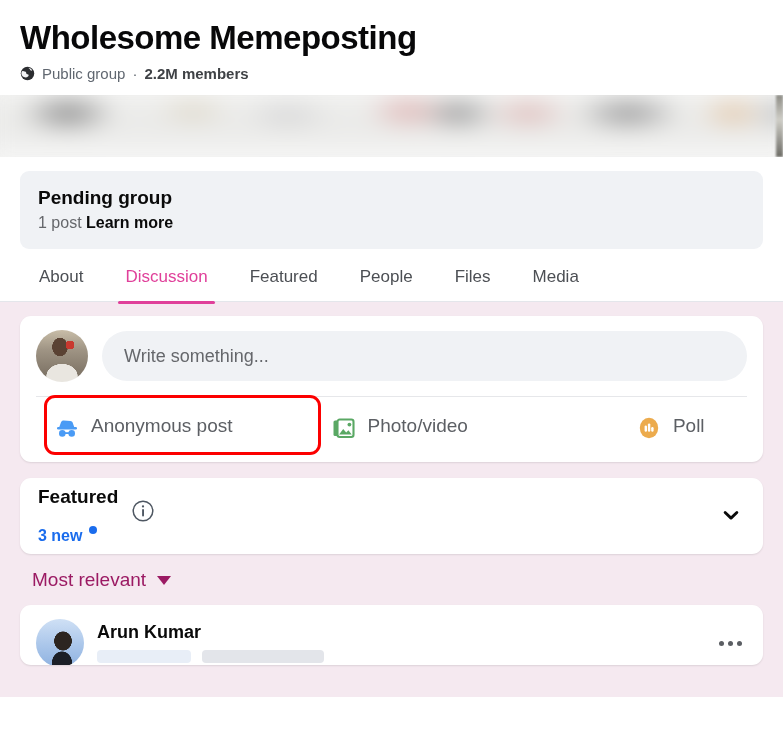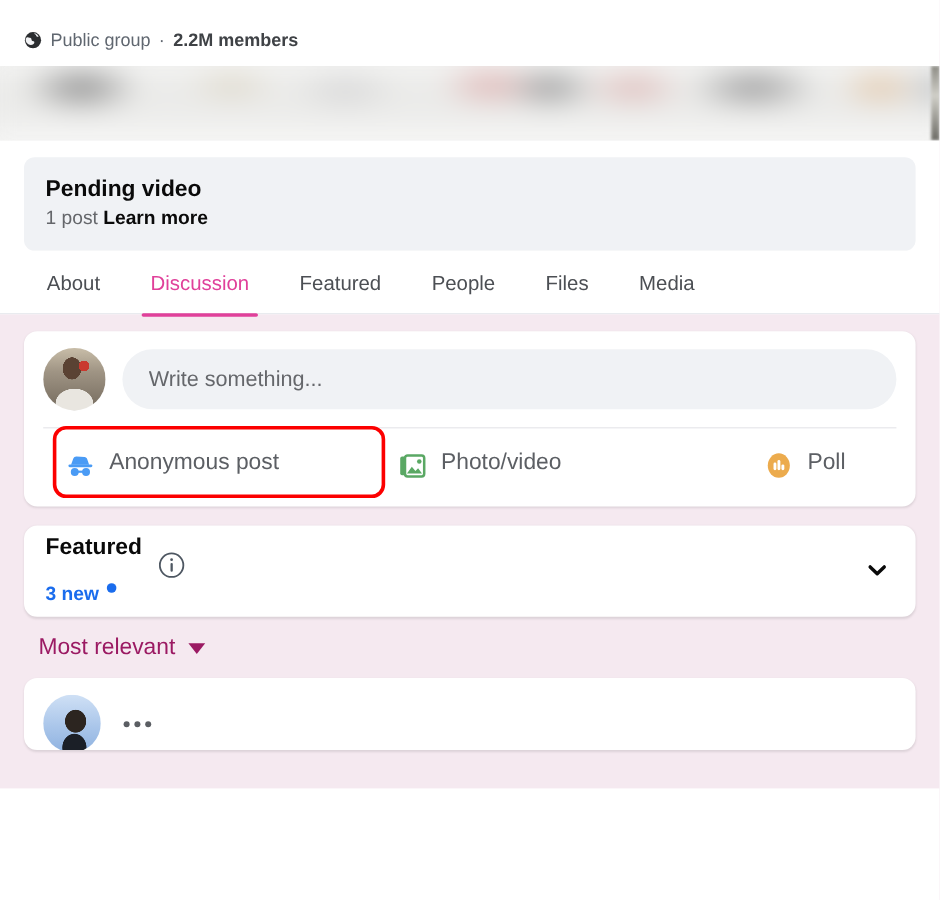--- a/index.html
+++ b/index.html
@@ -357,20 +357,21 @@
     background: #5b5e63;
     display: block;
   }
 </style>
 </head>
 <body>
 
 <div class="page">
 
   <div class="header">
+    <div class="group-title">Wholesome Memeposting</div>
     <div class="group-meta">
       <span class="globe-icon">
         <svg viewBox="0 0 16 16" width="15" height="15">
           <circle cx="8" cy="8" r="7.2" fill="#2b2d30"></circle>
           <path d="M3.2 5.4c1.3.6 2.1.2 3 .9.7.6.2 1.5.9 2.1.6.5 1.6.2 2 .9.3.6-.1 1.4-.6 2-1.1 1-2.9 1.2-4.3.5C2.5 11 1.4 9.2 1.5 7.4c.1-.8.5-1.5 1.1-2z" fill="#f2f3f5"></path>
           <path d="M9.6 1.9c1.5.4 2.8 1.5 3.4 2.9-.6.3-1.4.2-1.9-.3-.4-.4-.3-1-.7-1.4-.3-.3-.8-.3-1.1-.6-.2-.2-.1-.4.3-.6z" fill="#f2f3f5"></path>
         </svg>
       </span>
       <span class="privacy-text">Public group</span>
       <span class="dot-sep">·</span>
@@ -378,21 +379,21 @@
     </div>
   </div>
 
   <div class="cover">
     <div class="cover-blur"></div>
     <div class="cover-right-edge"></div>
   </div>
 
   <div class="pending-wrap">
     <div class="pending-card">
-      <div class="pending-title">Pending video</div>
+      <div class="pending-title">Pending group</div>
       <div class="pending-sub">
         <span>1 post</span>
         <span class="learn-more">Learn more</span>
       </div>
     </div>
   </div>
 
   <div class="tabs-wrap">
     <div class="tabs">
       <div class="tab">About</div>
@@ -481,20 +482,27 @@
     </div>
 
     <div class="sort-row">
       <span class="sort-label">Most relevant</span>
       <span class="sort-caret"></span>
     </div>
 
     <div class="card post-card">
       <div class="post-head">
         <div class="avatar post-avatar avatar-arun"></div>
+        <div class="post-ident">
+          <div class="post-author">Arun Kumar</div>
+          <div class="skeleton-row">
+            <div class="skel skel-a"></div>
+            <div class="skel skel-b"></div>
+          </div>
+        </div>
         <div class="more-btn">
           <i></i>
             <i></i>
             <i></i>
         </div>
       </div>
     </div>
 
   </div>
 </div>

